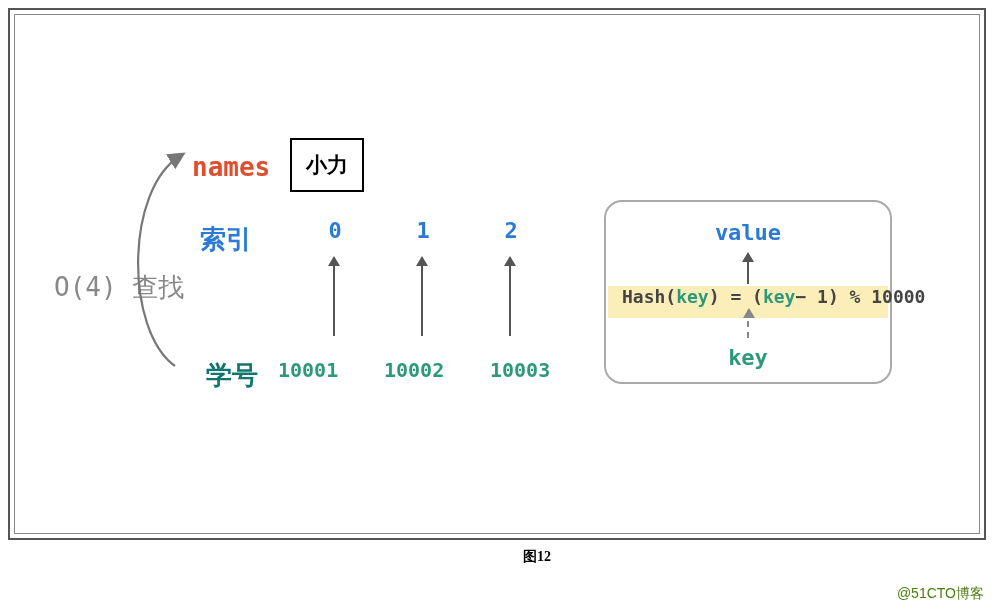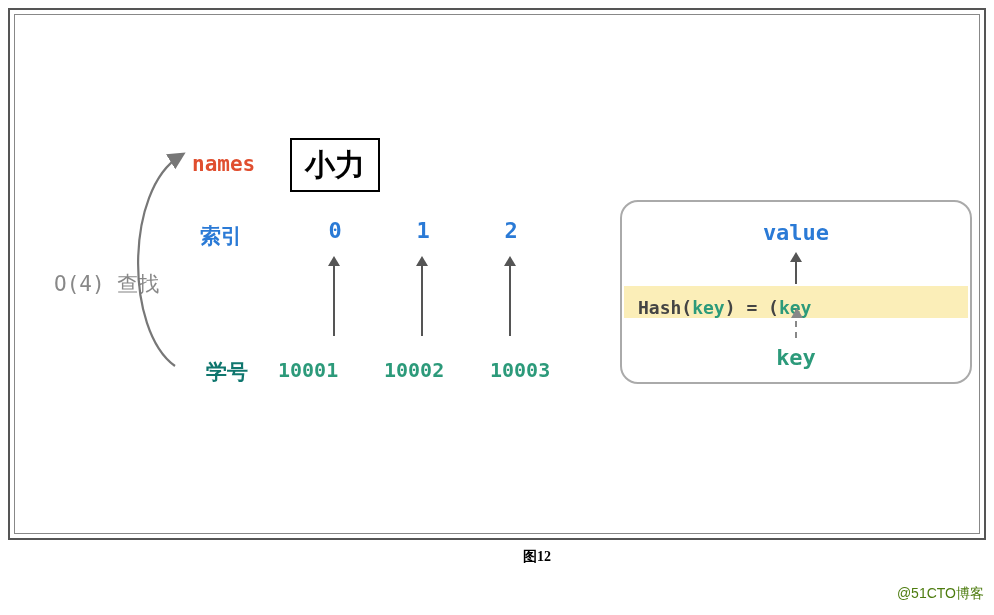--- a/index.html
+++ b/index.html
@@ -43,41 +43,41 @@
   .watermark {
     position: absolute;
     right: 10px;
     bottom: 12px;
     font-size: 14px;
     color: #4d7c0f;
     font-family: sans-serif;
   }
 
   
-  .lbl { position: absolute; font-size: 21px; font-weight: bold; }
+  .lbl { position: absolute; font-size: 26px; font-weight: bold; }
   .lbl-names { color: #e04e2f; left: 192px; top: 152px; }
   .lbl-index { color: #2a7ad6; left: 200px; top: 222px; }
   .lbl-student { color: #0f766e; left: 206px; top: 358px; }
   .lbl-lookup { color: #888; font-weight: normal; left: 54px; top: 270px; }
 
   
   .cells {
     position: absolute;
     left: 290px;
     top: 138px;
     display: flex;
   }
   .cell {
-    width: 90px;
+    width: 74px;
     height: 54px;
     border: 2px solid #000;
     display: flex;
     align-items: center;
     justify-content: center;
-    font-size: 30px;
+    font-size: 21px;
     font-weight: bold;
     color: #000;
     margin-left: -2px;
     text-align: right;
   }
   .cell:first-child { margin-left: 0; }
 
   
   .indices { position: absolute; left: 290px; top: 218px; display: flex; }
   .idx { width: 90px; text-align: center; color: #2a7ad6; font-size: 22px; font-weight: bold; margin-left: -2px;}
@@ -115,25 +115,24 @@
     width: 90px;
     height: 220px;
     pointer-events: none;
   }
 
   
   .hashbox {
     position: absolute;
     left: 604px;
     top: 200px;
-    width: 352px;
+    width: 288px;
     height: 184px;
     border: 2px solid #aaa;
     border-radius: 18px;
-    margin-left: 16px;
   }
   .hb-value {
     position: absolute;
     left: 0; right: 0; top: 18px;
     text-align: center;
     color: #2a7ad6;
     font-size: 22px;
     font-weight: bold;
   }
   .hb-key {
@@ -144,21 +143,21 @@
     font-size: 22px;
     font-weight: bold;
   }
   .hb-formula-band {
     position: absolute;
     left: 2px; right: 2px;
     top: 84px;
     height: 32px;
     background: #fbeeb8;
     display: flex;
-    align-items: flex-end;
+    align-items: flex-start;
     padding-left: 14px;
     font-size: 18px;
     font-weight: bold;
     color: #444;
     white-space: nowrap;
   }
   .hb-formula-band .kkey { color: #2c9a7a; }
 
   
   .hb-up {
@@ -236,19 +235,20 @@
 </svg>
 
 <div class="hashbox">
   <div class="hb-value">value</div>
   <div class="hb-up"></div>
   <div class="hb-formula-band">
     <span>Hash(</span>
       <span class="kkey">key</span>
       <span>) = (</span>
       <span class="kkey">key</span>
+      <span> − 1) % 10000</span>
   </div>
   <div class="hb-dash"></div>
   <div class="hb-key">key</div>
 </div>
 
 <div class="caption">图12</div>
 <div class="watermark">@51CTO博客</div>
 
 </body></html>

